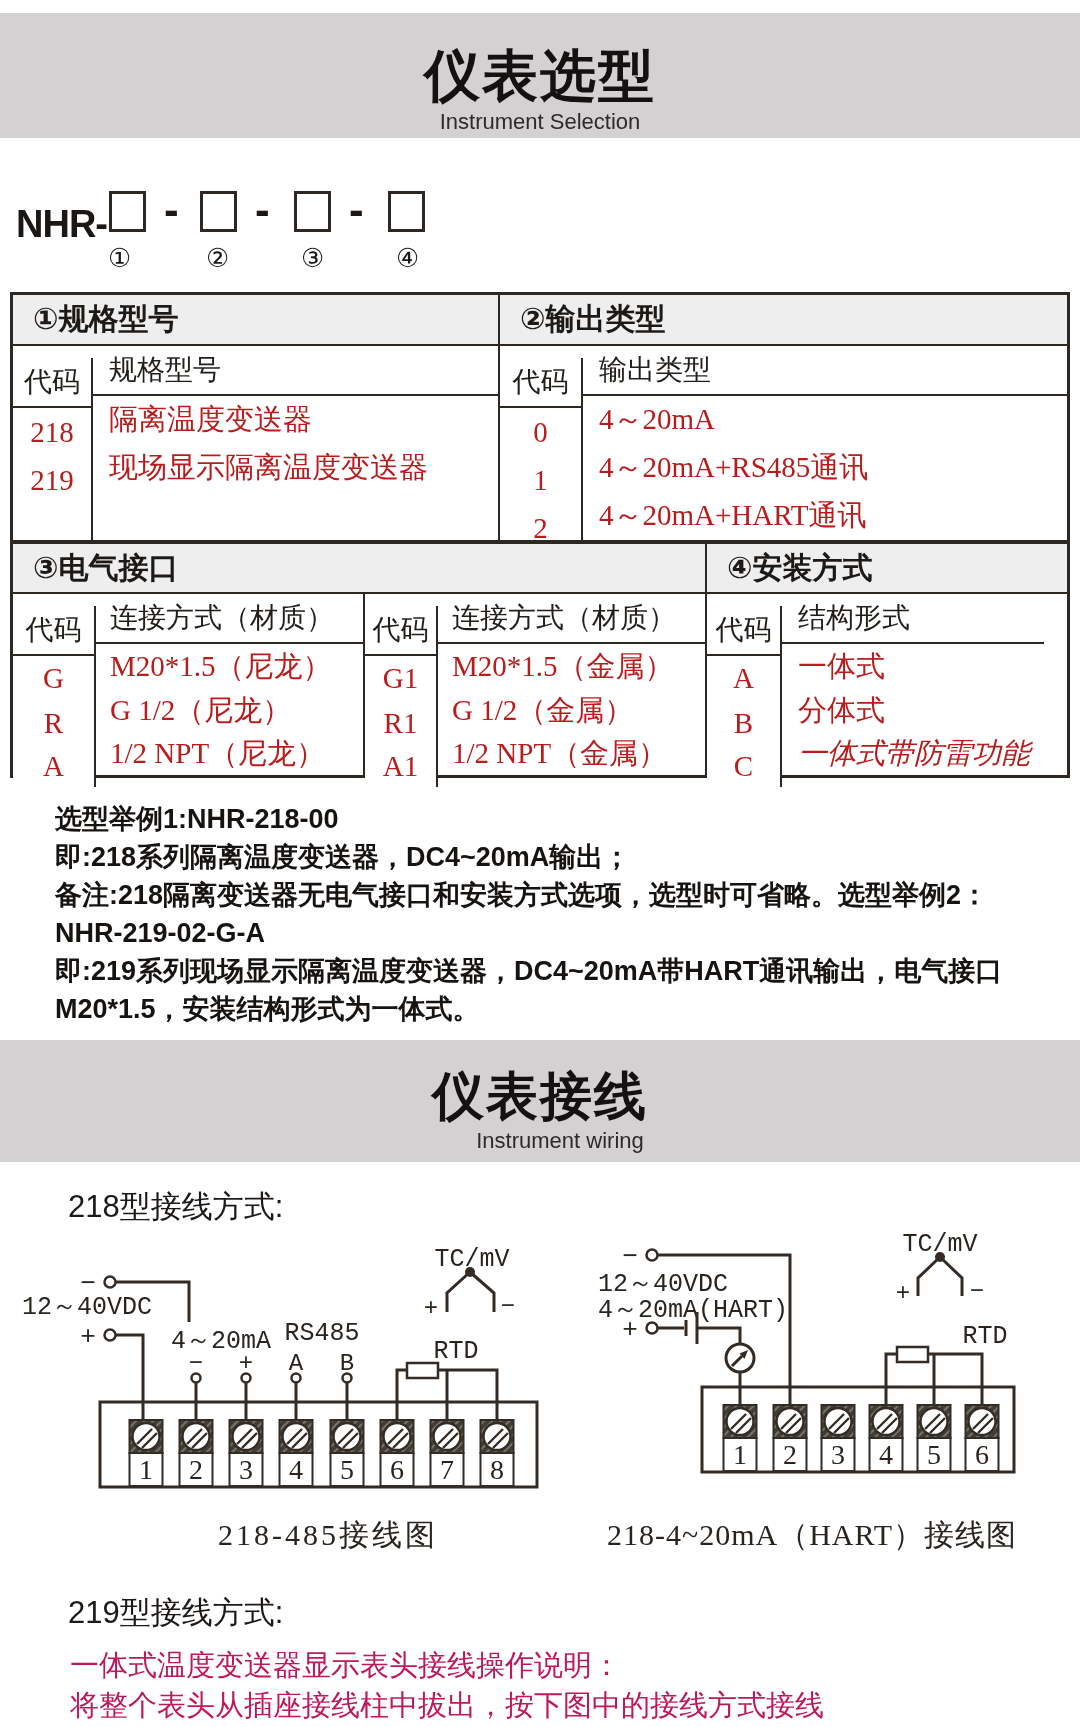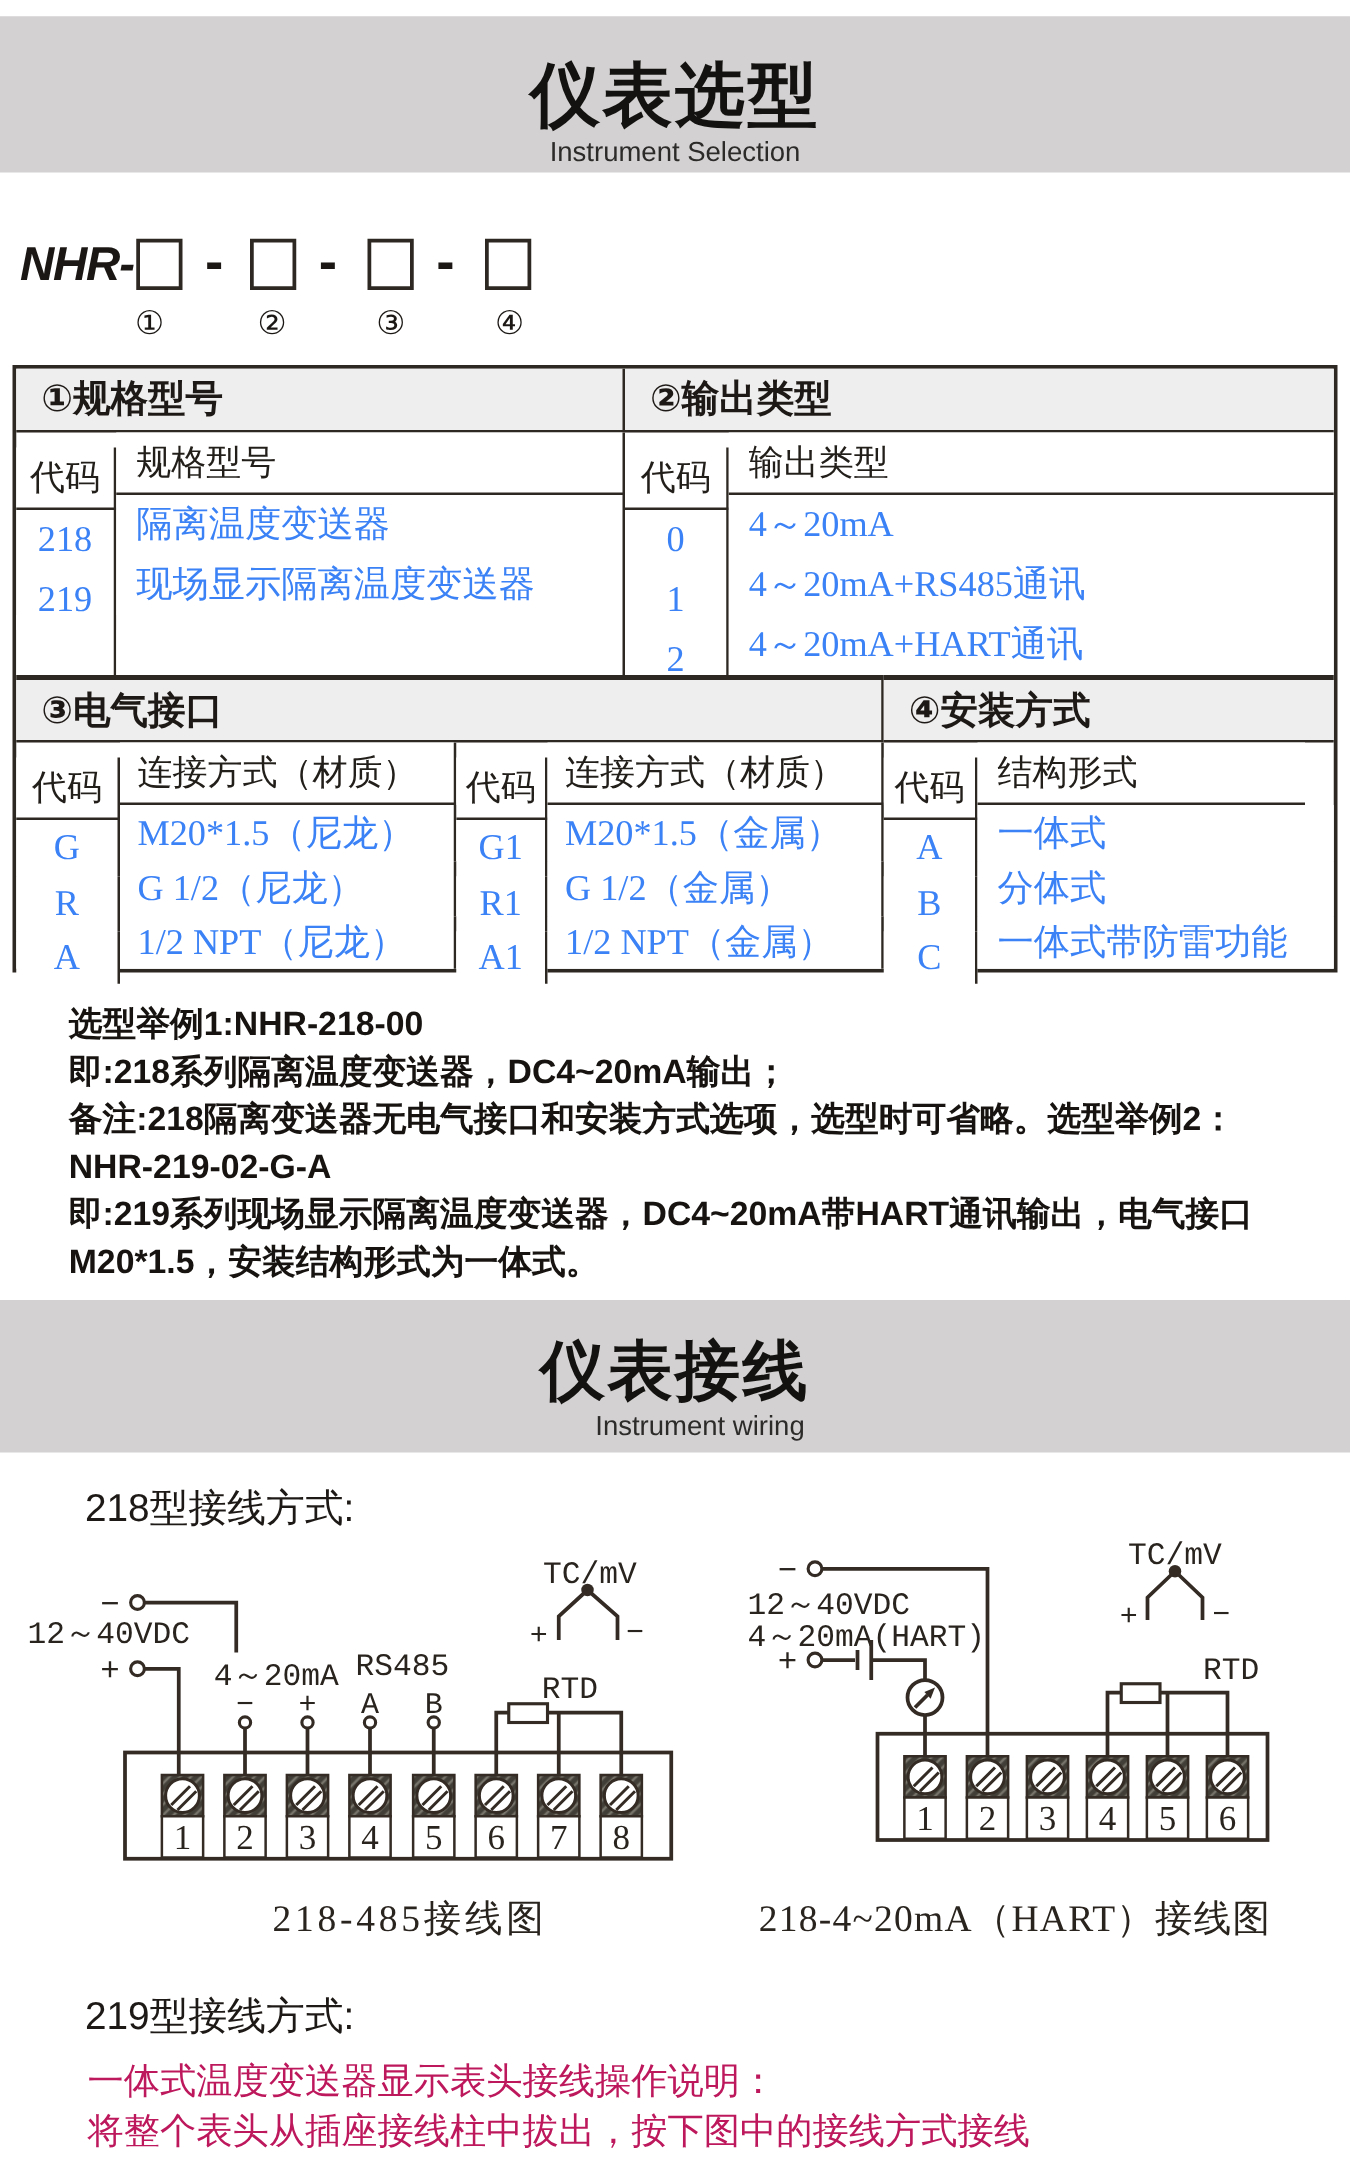--- a/index.html
+++ b/index.html
@@ -14,21 +14,21 @@
   .mc-prefix{font-weight:700;font-size:38px;letter-spacing:-1px;color:#1a1714;}
   .mc-box{border:3px solid #2e2823;background:#fff;}
   .mc-dash{font-weight:700;font-size:44px;color:#1a1714;line-height:1;}
   .mc-mark{font-size:26px;color:#1a1714;}
   
   #sel-table{left:10px;top:292px;width:1060px;height:486px;border:3px solid #2e2823;background:#fff;}
   .c{position:absolute;box-sizing:border-box;display:flex;align-items:center;border:0 solid #2e2823;background:#fff;overflow:hidden;}
   .br{border-right-width:2px;} .bb{border-bottom-width:2px;} .bt{border-top-width:4px;}
   .hd{background:#efeeee;font-weight:700;font-size:30px;padding-left:20px;color:#1d1916;}
   .ch{font-family:"Liberation Serif","DejaVu Serif",serif;font-size:28px;color:#221e1a;}
-  .bd{font-family:"Liberation Serif","DejaVu Serif",serif;font-size:29px;color:#3b82f6;}
+  .bd{font-family:"Liberation Serif","DejaVu Serif",serif;font-size:29px;color:#b91c1c;}
   .ctr{justify-content:center;margin-top:12px;}
   .nm{padding-left:16px;}
   
   #examples{left:55px;top:800px;width:1000px;}
   .ex-line{font-weight:700;font-size:27px;line-height:38px;color:#161310;}
   
   .wire-h{font-size:31px;font-weight:400;color:#1d1916;}
   .note-line{font-size:29px;font-weight:400;color:#be185d;line-height:40px;}
   
   .ml{font-family:"Liberation Mono","DejaVu Sans Mono",monospace;font-size:25px;fill:#2a241f;}
@@ -51,21 +51,21 @@
 <div id="page">
 
   <div class="abs band" style="top:13px;height:125px;">
     <div class="abs" style="left:0;top:26px;width:1080px;font-size:56px;">
       <span class="band-title">仪表选型</span>
     </div>
     <div class="abs band-sub" style="left:0;top:96px;width:1080px;font-size:22px;">Instrument Selection</div>
   </div>
 
   <div class="abs" style="left:0;top:170px;width:1080px;height:110px;">
-    <span class="abs mc-prefix" style="left:16px;top:21px;font-style:italic;">NHR-</span>
+    <span class="abs mc-prefix" style="left:16px;top:33px;">NHR-</span>
     <div class="abs mc-box" style="left:109px;top:21px;width:37px;height:41px;"></div>
     <span class="abs mc-dash" style="left:164px;top:18px;">-</span>
     <div class="abs mc-box" style="left:200px;top:21px;width:37px;height:41px;"></div>
     <span class="abs mc-dash" style="left:255px;top:18px;">-</span>
     <div class="abs mc-box" style="left:294px;top:21px;width:37px;height:41px;"></div>
     <span class="abs mc-dash" style="left:349px;top:18px;">-</span>
     <div class="abs mc-box" style="left:388px;top:21px;width:37px;height:41px;"></div>
     <span class="abs mc-mark" style="left:108px;top:73px;">①</span>
     <span class="abs mc-mark" style="left:206px;top:73px;">②</span>
     <span class="abs mc-mark" style="left:301px;top:73px;">③</span>
@@ -115,21 +115,21 @@
     <div class="c bd br" style="left:83px;top:394px;width:269px;height:44px;padding-left:14px;">G 1/2（尼龙）</div>
     <div class="c bd ctr br" style="left:352px;top:394px;width:73px;height:44px;">R1</div>
     <div class="c bd br" style="left:425px;top:394px;width:269px;height:44px;padding-left:14px;">G 1/2（金属）</div>
     <div class="c bd ctr br" style="left:694px;top:394px;width:75px;height:44px;">B</div>
     <div class="c bd nm" style="left:769px;top:394px;width:285px;height:44px;">分体式</div>
     <div class="c bd ctr br" style="left:0;top:438px;width:83px;height:42px;">A</div>
     <div class="c bd br" style="left:83px;top:438px;width:269px;height:42px;padding-left:14px;">1/2 NPT（尼龙）</div>
     <div class="c bd ctr br" style="left:352px;top:438px;width:73px;height:42px;">A1</div>
     <div class="c bd br" style="left:425px;top:438px;width:269px;height:42px;padding-left:14px;">1/2 NPT（金属）</div>
     <div class="c bd ctr br" style="left:694px;top:438px;width:75px;height:42px;">C</div>
-    <div class="c bd nm" style="left:769px;top:438px;width:285px;height:42px;">一体式带防雷功能</div>
+    <div class="c bd nm" style="left:769px;top:438px;width:285px;height:42px;font-style:italic;">一体式带防雷功能</div>
   </div>
 
   <div class="abs" id="examples">
     <div class="ex-line">选型举例1:NHR-218-00</div>
     <div class="ex-line">即:218系列隔离温度变送器，DC4~20mA输出；</div>
     <div class="ex-line">备注:218隔离变送器无电气接口和安装方式选项，选型时可省略。选型举例2：</div>
     <div class="ex-line">NHR-219-02-G-A</div>
     <div class="ex-line">即:219系列现场显示隔离温度变送器，DC4~20mA带HART通讯输出，电气接口</div>
     <div class="ex-line">M20*1.5，安装结构形式为一体式。</div>
   </div>

